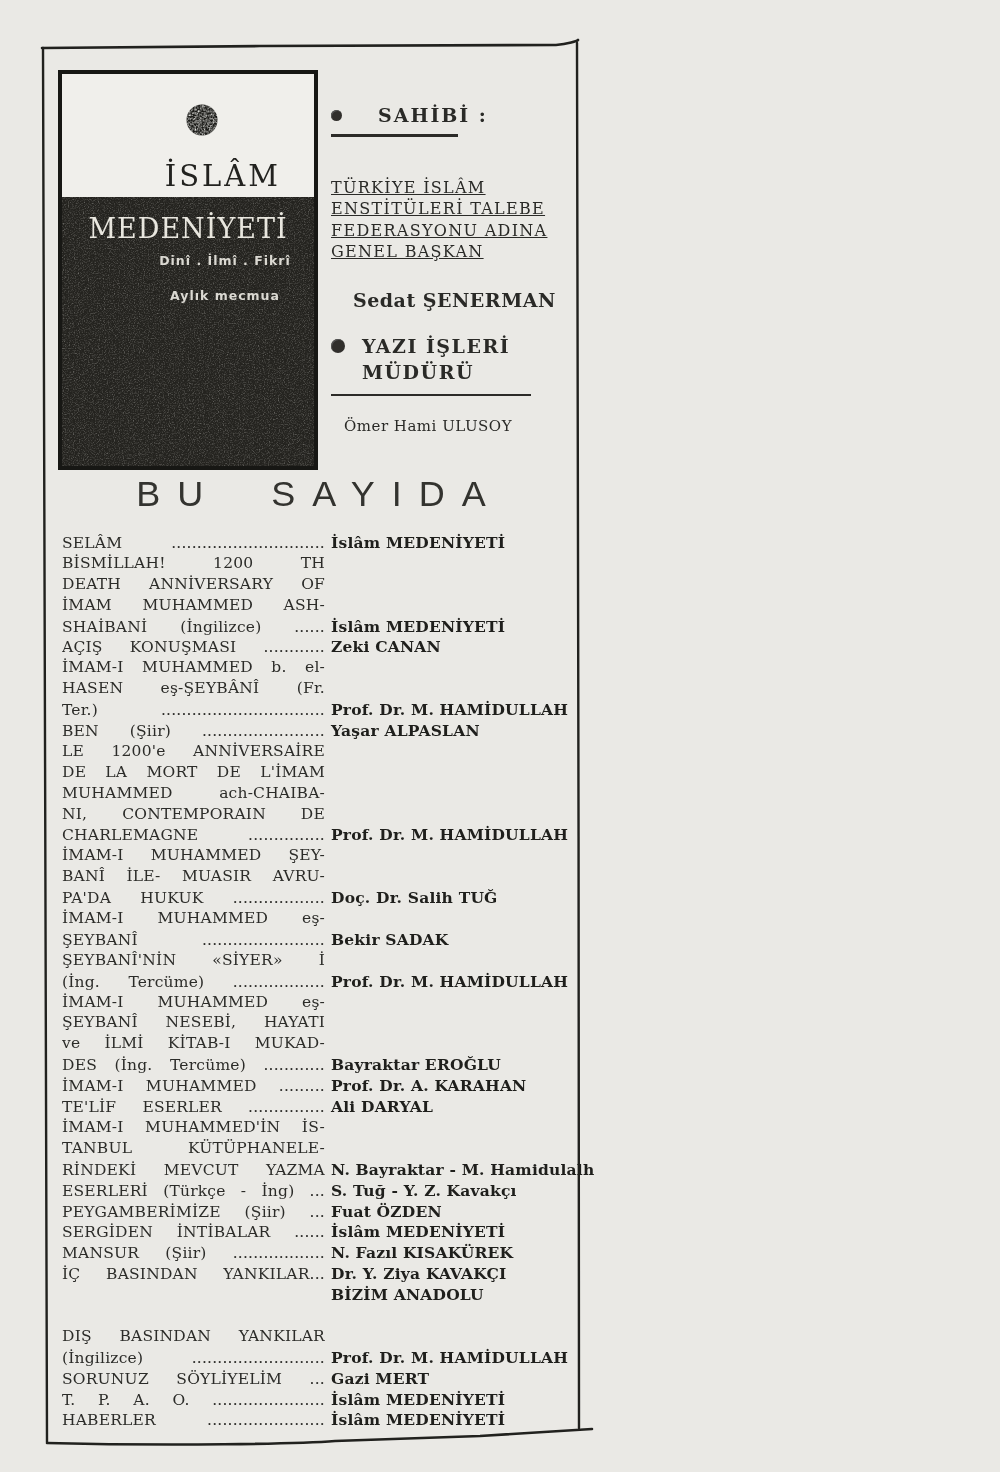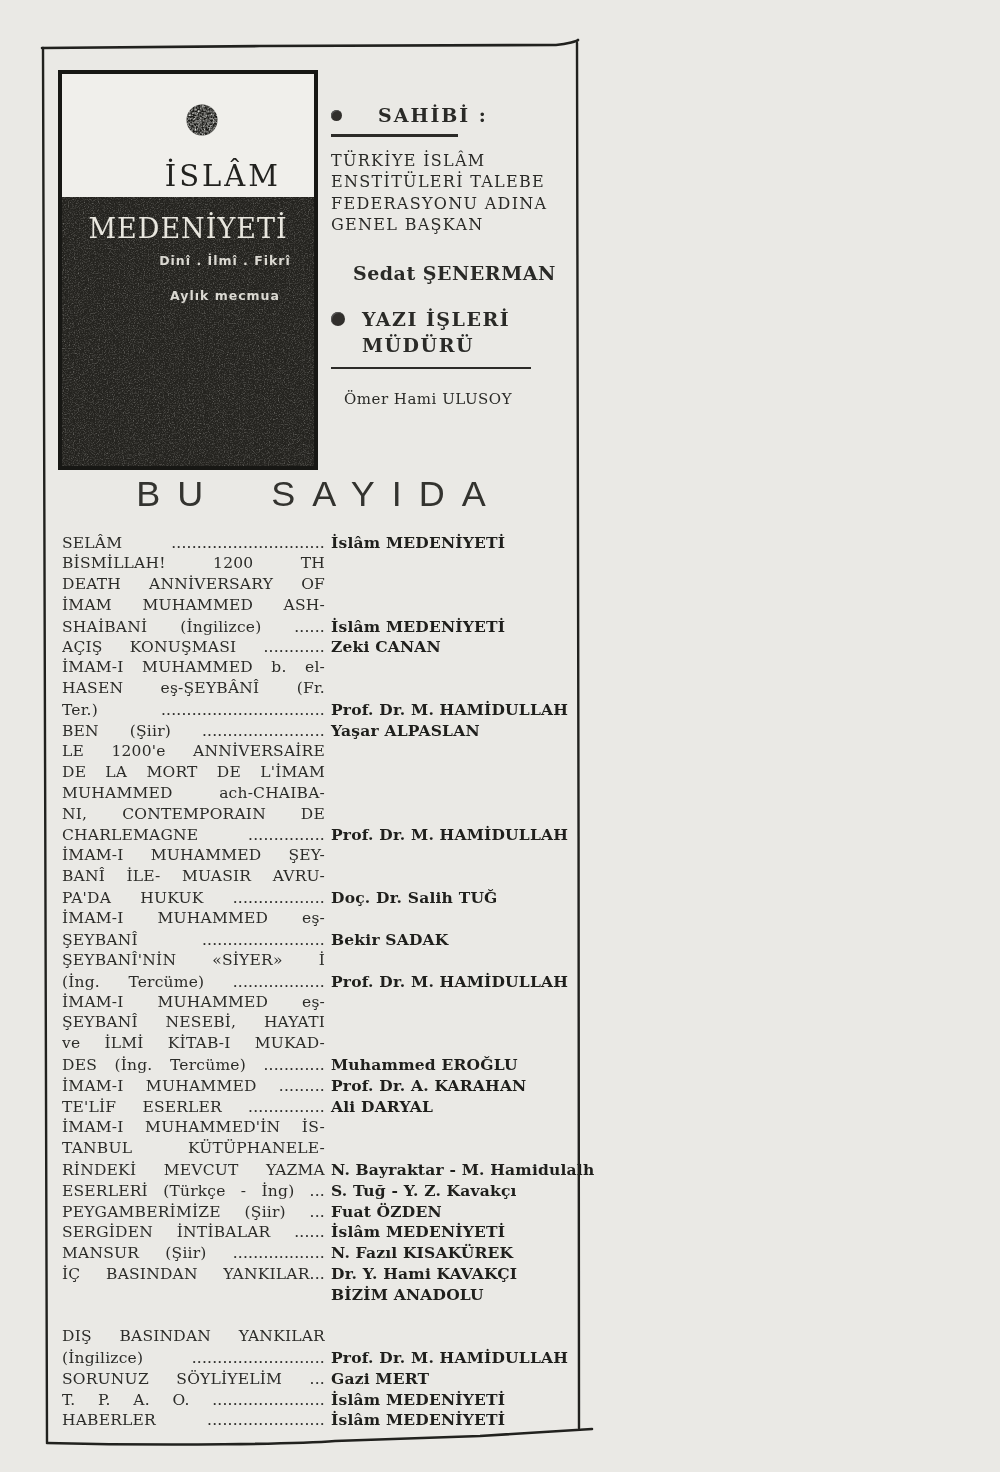--- a/index.html
+++ b/index.html
@@ -37,21 +37,21 @@
   .cover-s2{margin-top:20px;}
 
   
   .masthead{position:absolute;left:331px;top:96px;width:252px;}
   .mh-heading-row{display:flex;align-items:center;gap:36px;margin-top:8px;}
   .bullet{width:11px;height:11px;border-radius:50%;background:#312f2c;flex:none;
           box-shadow:inset 1px 1px 0 #555;}
   .bullet.editor{width:14px;height:14px;margin-top:6px;}
   .mh-heading{font-size:19px;font-weight:bold;letter-spacing:2px;}
   .mh-underline{width:127px;height:2.5px;background:#2c2b28;margin-top:8px;}
-  .mh-lines{margin-top:13px;font-size:16px;letter-spacing:1.3px;line-height:21.5px;}
+  .mh-lines{margin-top:40px;font-size:16px;letter-spacing:1.3px;line-height:21.5px;text-decoration:underline;}
   .mh-owner-name{margin-top:26px;margin-left:22px;font-size:19px;font-weight:bold;letter-spacing:.5px;}
   .mh-editor-row{margin-top:22px;display:flex;gap:17px;}
   .mh-editor-heading{font-size:19px;font-weight:bold;letter-spacing:1.5px;line-height:26px;}
   .mh-divider{margin-top:9px;width:200px;height:2.5px;background:#2c2b28;}
   .mh-editor-name{margin-top:21px;margin-left:13px;font-size:15px;font-weight:normal;letter-spacing:.5px;}
 
   
   .bu-sayida{
     position:absolute;left:62px;top:473px;width:498px;margin:0;
     text-align:center;font-family:"Liberation Sans",sans-serif;font-weight:normal;
@@ -237,21 +237,21 @@
       <div class="toc-row">
         <span class="toc-title">ŞEYBANÎ NESEBİ, HAYATI</span>
         <span class="toc-author"></span>
       </div>
       <div class="toc-row">
         <span class="toc-title">ve İLMİ KİTAB-I MUKAD-</span>
         <span class="toc-author"></span>
       </div>
       <div class="toc-row">
         <span class="toc-title">DES (İng. Tercüme) ............</span>
-        <span class="toc-author">Muhammed EROĞLU</span>
+        <span class="toc-author">Bayraktar EROĞLU</span>
       </div>
       <div class="toc-row">
         <span class="toc-title">İMAM-I MUHAMMED .........</span>
         <span class="toc-author">Prof. Dr. A. KARAHAN</span>
       </div>
       <div class="toc-row">
         <span class="toc-title">TE'LİF ESERLER ...............</span>
         <span class="toc-author">Ali DARYAL</span>
       </div>
       <div class="toc-row">
@@ -277,21 +277,21 @@
       <div class="toc-row">
         <span class="toc-title">SERGİDEN İNTİBALAR ......</span>
         <span class="toc-author">İslâm MEDENİYETİ</span>
       </div>
       <div class="toc-row">
         <span class="toc-title">MANSUR (Şiir) ..................</span>
         <span class="toc-author">N. Fazıl KISAKÜREK</span>
       </div>
       <div class="toc-row">
         <span class="toc-title">İÇ BASINDAN YANKILAR...</span>
-        <span class="toc-author">Dr. Y. Hami KAVAKÇI</span>
+        <span class="toc-author">Dr. Y. Ziya KAVAKÇI</span>
       </div>
       <div class="toc-row">
         <span class="toc-title"></span>
         <span class="toc-author">BİZİM ANADOLU</span>
       </div>
       <div class="toc-row gap">
         <span class="toc-title"></span>
         <span class="toc-author"></span>
       </div>
       <div class="toc-row">

